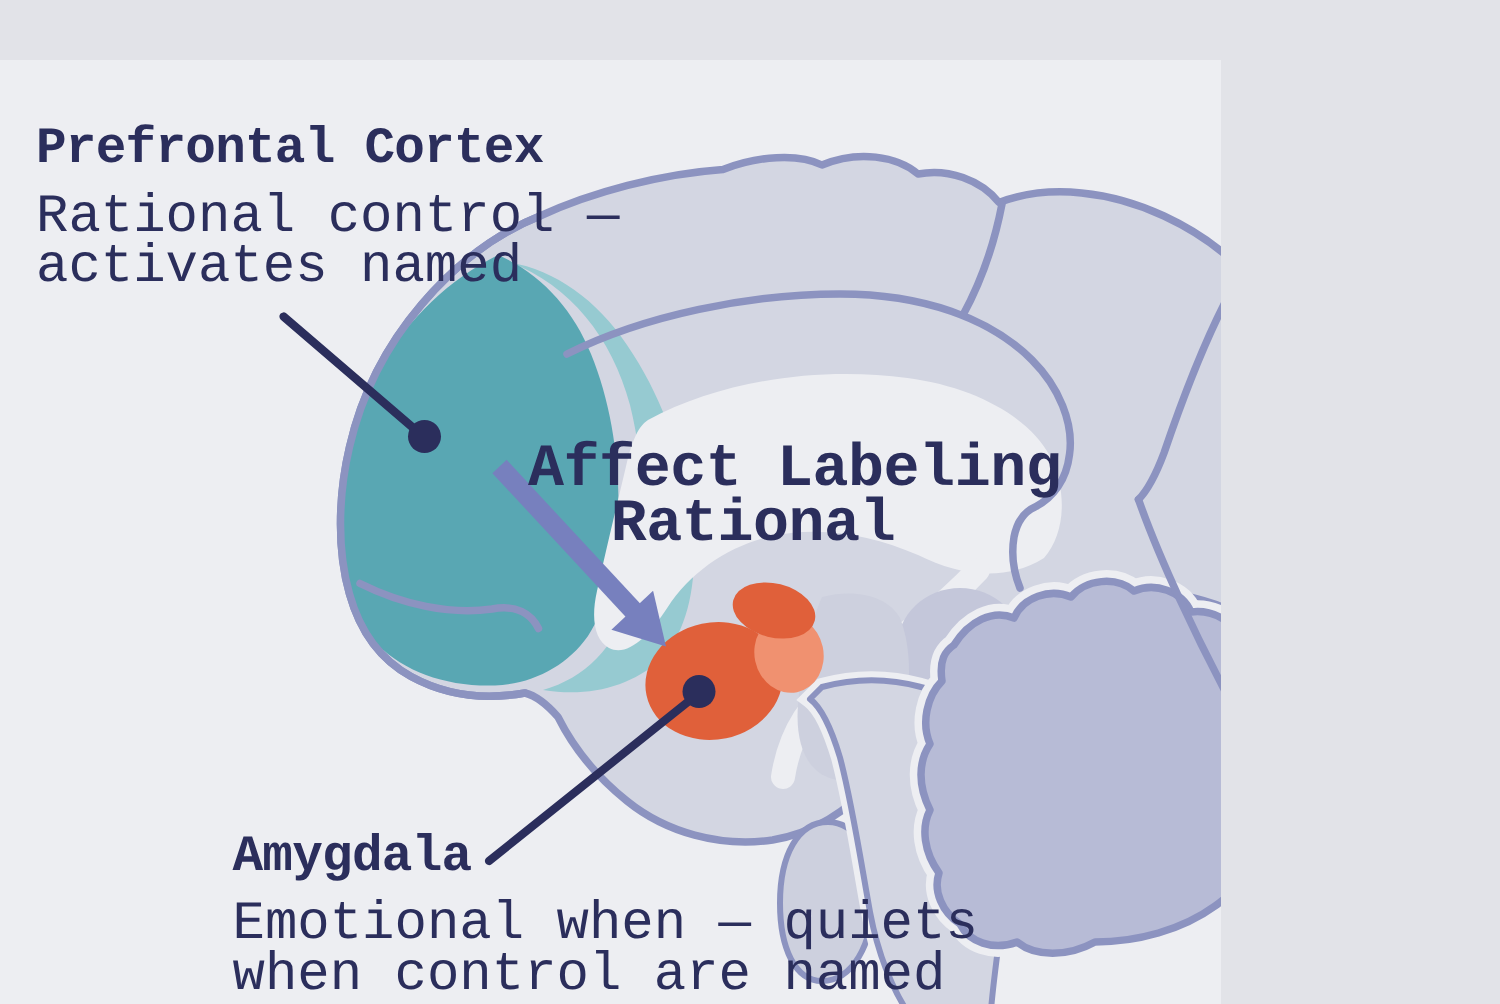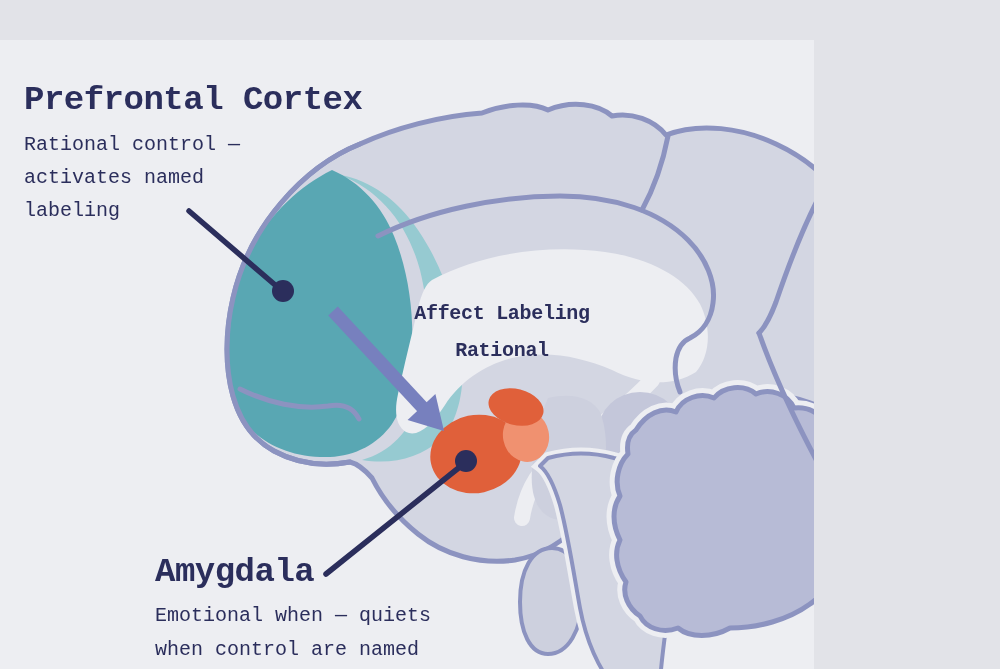--- a/index.html
+++ b/index.html
@@ -6,25 +6,25 @@
   .stage{
     position:relative;width:814px;height:669px;overflow:hidden;
     background:var(--bg,#EDEEF2);
     font-family:Liberation Mono, monospace;
     color:var(--ink,#2B2E5C);
     margin-top:40px;
   }
   .stage svg{position:absolute;left:0;top:0;}
   .annot{position:absolute;white-space:nowrap;}
   .annot h1{margin:0;font-size:34px;font-weight:bold;line-height:40px;letter-spacing:-0.5px;}
-  .annot p{margin:0;font-size:20px;font-weight:400;line-height:33px;}
+  .annot p{margin:0;font-size:36px;font-weight:400;line-height:33px;}
   .pfc{left:24px;top:40px;}
   .pfc p{margin-top:8px;}
   .pathway{left:352px;top:255px;width:300px;text-align:center;
-    font-size:20px;font-weight:bold;line-height:37px;letter-spacing:-0.3px;}
+    font-size:40px;font-weight:bold;line-height:37px;letter-spacing:-0.3px;}
   .amy{left:155px;top:512px;}
   .amy p{margin-top:7px;line-height:34px;}
 </style>
 </head>
 <body>
 
 <div class="stage">
 
   <svg width="1000" height="669" viewBox="0 0 1000 669">
 
@@ -192,21 +192,20 @@
     <circle cx="283" cy="251" r="11" style="fill:var(--ink,#2B2E5C)"></circle>
     <line x1="326" y1="534" x2="466" y2="422" style="stroke:var(--ink,#2B2E5C);stroke-width:5.5;stroke-linecap:round"></line>
     <circle cx="466" cy="421" r="11" style="fill:var(--ink,#2B2E5C)"></circle>
   </svg>
 
   <div class="annot pfc">
     <h1>Prefrontal Cortex</h1>
     <p>
       <span>Rational control —</span><br>
       <span>activates named</span><br>
-      <span>labeling</span>
     </p>
   </div>
 
   <div class="annot pathway">
     <span>Affect Labeling</span><br>
     <span>Rational</span>
   </div>
 
   <div class="annot amy">
     <h1>Amygdala</h1>

